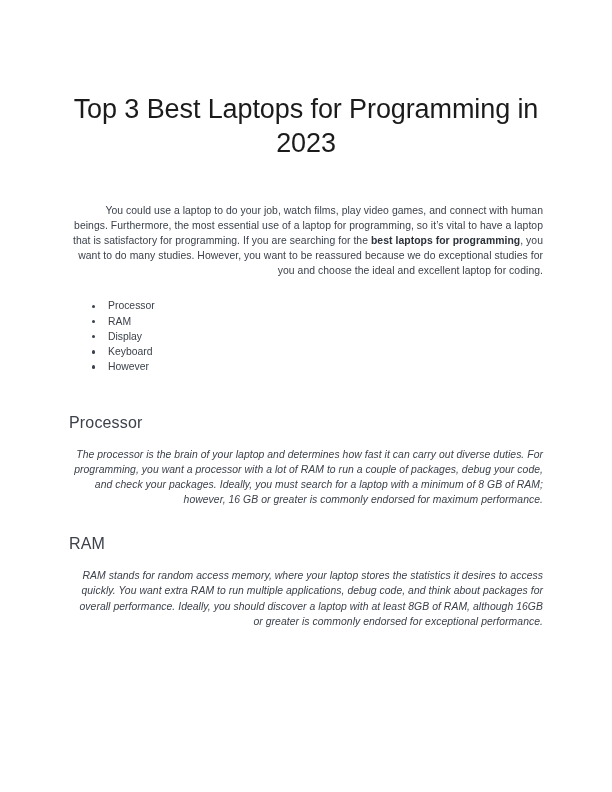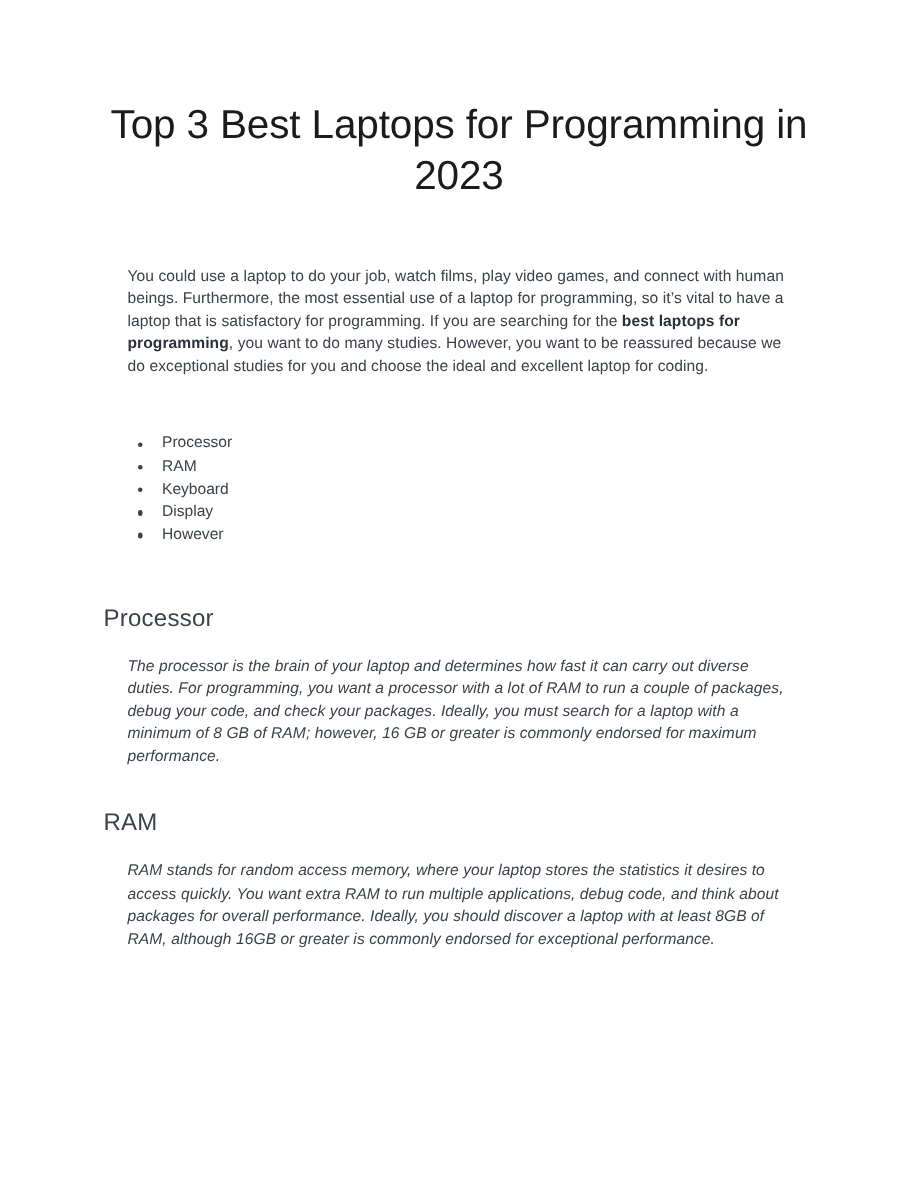--- a/index.html
+++ b/index.html
@@ -17,34 +17,34 @@
     position: relative;
     width: 612px;
     height: 792px;
     background: #ffffff;
     overflow: hidden;
     box-sizing: border-box;
     padding: 0 69px;
   }
   .doc-title {
     margin: 0;
-    padding-top: 66px;
+    padding-top: 92px;
     font-size: 27px;
     font-weight: 400;
     line-height: 34px;
     color: #1b1b1b;
     text-align: center;
     letter-spacing: -0.1px;
   }
   .body-text {
-    margin: 16px;
+    margin: 0;
     font-size: 10.4px;
     line-height: 15.1px;
     color: #3c414a;
-    text-align: left;
+    text-align: right;
     letter-spacing: 0.005em;
   }
   .para-first {
     margin-top: 43px;
   }
   .para-gap {
     margin-top: 14.5px;
   }
   .bullet-list {
     list-style: none;
@@ -100,22 +100,22 @@
 
   <h1 class="doc-title">Top 3 Best Laptops for Programming in 2023</h1>
 
   <div>
     <p class="body-text para-first"><span>You could use a laptop to do your job, watch films, play video games, and connect with human beings. Furthermore, the most essential use of a laptop for programming, so it’s vital to have a laptop that is satisfactory for programming. If you are searching for the </span><b>best laptops for programming</b><span>, you want to do many studies. However, you want to be reassured because we do exceptional studies for you and choose the ideal and excellent laptop for coding.</span></p>
   </div>
 
   <ul class="bullet-list">
       <li>Processor</li>
       <li>RAM</li>
+      <li>Display</li>
       <li>Keyboard</li>
-      <li>Display</li>
       <li>However</li>
     </ul>
 
   <div>
     <h2 class="section-heading heading-processor">Processor</h2>
     <p class="body-text section-body">The processor is the brain of your laptop and determines how fast it can carry out diverse duties. For programming, you want a processor with a lot of RAM to run a couple of packages, debug your code, and check your packages. Ideally, you must search for a laptop with a minimum of 8 GB of RAM; however, 16 GB or greater is commonly endorsed for maximum performance.</p>
   </div>
 
   <div>
     <h2 class="section-heading heading-ram">RAM</h2>

